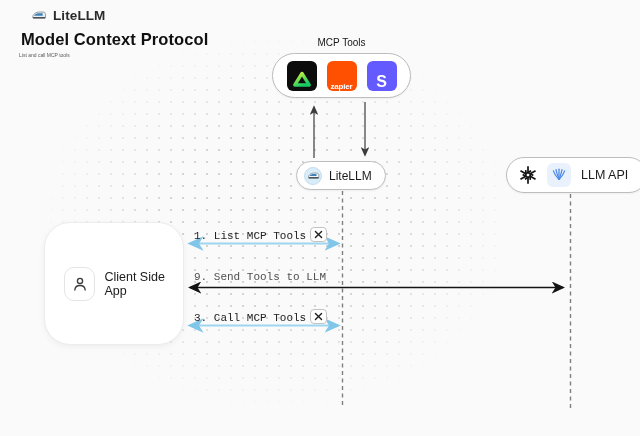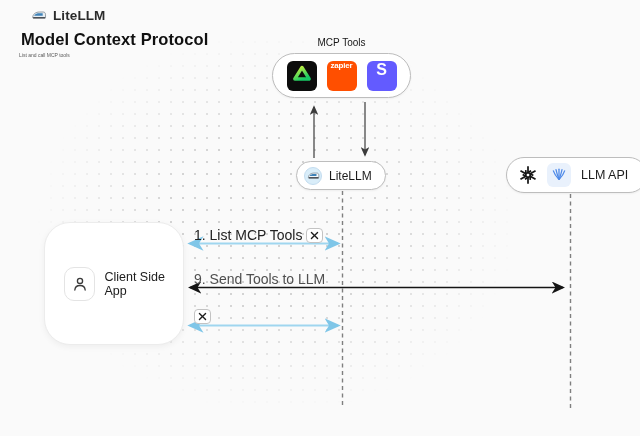--- a/index.html
+++ b/index.html
@@ -33,21 +33,21 @@
     position:absolute;background:#fff;border:1px solid #bdbdbd;
     box-shadow:0 1px 2px rgba(0,0,0,.05);
     display:flex;align-items:center;box-sizing:border-box;
   }
 
   
   .mcp-label{position:absolute;left:263px;top:37px;width:139px;text-align:center;
     font-size:10px;color:#161616;font-weight:500;}
   .mcp-box{left:263px;top:53px;width:139px;height:45px;border-radius:23px;
     justify-content:center;gap:10px;}
-  .tool-sq{width:30px;height:30px;border-radius:6px;display:flex;align-items:flex-start;justify-content:center;box-sizing:border-box;}
+  .tool-sq{width:30px;height:30px;border-radius:6px;display:flex;align-items:flex-end;justify-content:center;box-sizing:border-box;}
   .tool-sq.black{background:#0c0c0c;}
   .tool-sq.zap{font-weight:700;color:#fff;font-size:8px;letter-spacing:-.2px;}
   .tool-sq.stripe{color:#fff;font-weight:700;font-size:16px;}
 
   
   .litellm-box{left:287px;top:161px;width:90px;height:29px;border-radius:15px;padding-left:7px;gap:7px;}
   .litellm-box .txt{font-size:12px;font-weight:500;color:#1c1c1c;}
   .lite-circ{width:18px;height:18px;border-radius:50%;background:#d9edf9;border:1px solid #c3dcef;
     display:flex;align-items:center;justify-content:center;box-sizing:border-box;}
 
@@ -59,21 +59,21 @@
 
   
   .client-box{left:35px;top:222px;width:140px;height:123px;border-radius:26px;
     border:1px solid #ececec;box-shadow:0 2px 6px rgba(0,0,0,.05);
     padding-left:19px;gap:9px;}
   .client-ic{width:34px;height:34px;border-radius:10px;border:1px solid #e4e4e4;background:#fff;
     display:flex;align-items:center;justify-content:center;box-sizing:border-box;}
   .client-box .txt{font-size:12.5px;font-weight:500;color:#202020;}
 
   
-  .seq-label{position:absolute;display:flex;align-items:flex-end;gap:4px;font-size:14px;}
+  .seq-label{position:absolute;display:flex;align-items:flex-end;gap:4px;font-size:11px;font-family:Liberation Mono, monospace;}
   .seq-label .t{white-space:nowrap;}
   .sl1{left:185px;top:227px;color:#222;font-weight:500;}
   .sl2{left:185px;top:271px;color:#4f4f4f;font-weight:400;}
   .sl3{left:185px;top:309px;color:#222;font-weight:500;}
   .tool-chip{display:inline-flex;align-items:center;justify-content:center;
     width:15px;height:13px;border:1px solid #c3c3c3;border-radius:4px;background:#fff;}
 </style>
 </head>
 <body>
 
@@ -203,20 +203,21 @@
         <line x1="8.4" y1="1.6" x2="1.6" y2="8.4"></line>
       </svg>
     </span>
   </div>
 
   <div class="seq-label sl2">
     <span class="t">9. Send Tools to LLM</span>
   </div>
 
   <div class="seq-label sl3">
+    <span class="t">3. Call MCP Tools</span>
     <span class="tool-chip">
       <svg width="9" height="9" viewBox="0 0 10 10" stroke="#1d1d1d" stroke-width="1.5" stroke-linecap="round">
         <line x1="1.6" y1="1.6" x2="8.4" y2="8.4"></line>
         <line x1="8.4" y1="1.6" x2="1.6" y2="8.4"></line>
       </svg>
     </span>
   </div>
 
 </div>
 

